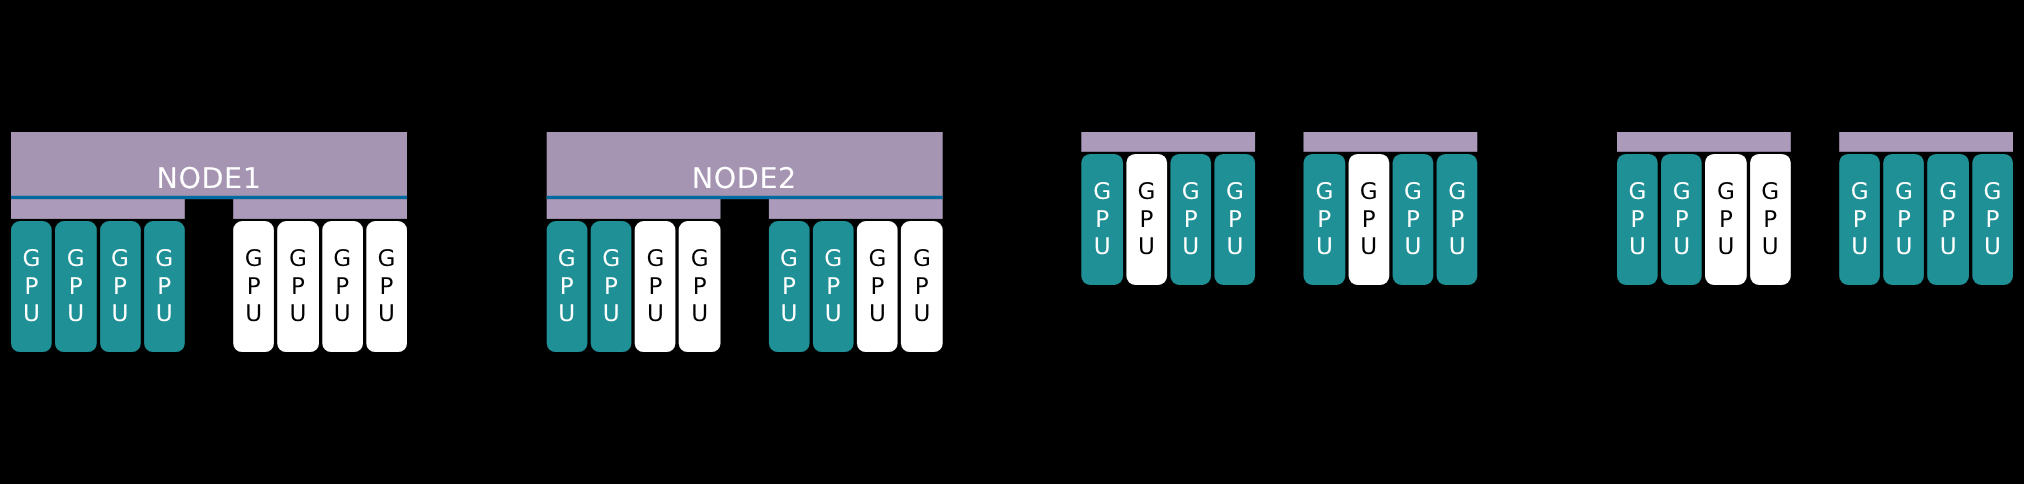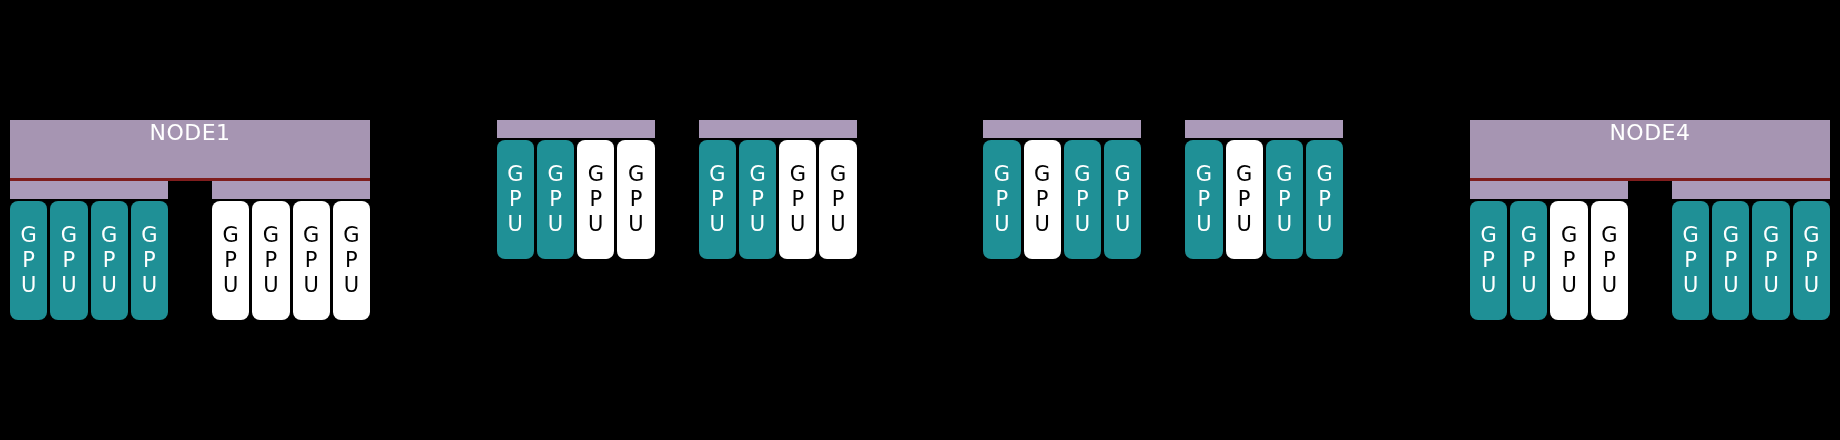--- a/index.html
+++ b/index.html
@@ -24,26 +24,26 @@
     justify-content: space-between;
   }
   .node {
     width: 360px;
     display: flex;
     flex-direction: column;
   }
   .node-header {
     height: 58px;
     background: var(--node-header, #a695b2);
-    border-bottom: 3px solid #7f1d1d;
-    display: flex;
-    align-items: flex-start;
+    border-bottom: 3px solid #0369a1;
+    display: flex;
+    align-items: flex-end;
     justify-content: center;
     color: #fff;
-    font-size: 22px;
+    font-size: 26px;
     letter-spacing: 0.5px;
   }
   .groups-row {
     display: flex;
     justify-content: space-between;
   }
   .gpu-group {
     width: 158px;
     display: flex;
     flex-direction: column;
@@ -138,20 +138,23 @@
                 <span class="gpu-letter">G</span>
                 <span class="gpu-letter">P</span>
                 <span class="gpu-letter">U</span>
               </div>
             </div>
   </div>
 </div>
   </div>
 
   <div class="node">
+    <div class="node-header">
+      <span class="node-title">NODE2</span>
+    </div>
     <div class="groups-row">
   <div class="gpu-group">
     <div class="numa-bar"></div>
     <div class="gpu-row">
               <div class="gpu-card used">
                 <span class="gpu-letter">G</span>
                 <span class="gpu-letter">P</span>
                 <span class="gpu-letter">U</span>
               </div>
               <div class="gpu-card used">
@@ -250,23 +253,20 @@
                 <span class="gpu-letter">G</span>
                 <span class="gpu-letter">P</span>
                 <span class="gpu-letter">U</span>
               </div>
             </div>
   </div>
 </div>
   </div>
 
   <div class="node">
-    <div class="node-header">
-      <span class="node-title">NODE4</span>
-    </div>
     <div class="groups-row">
   <div class="gpu-group">
     <div class="numa-bar"></div>
     <div class="gpu-row">
               <div class="gpu-card used">
                 <span class="gpu-letter">G</span>
                 <span class="gpu-letter">P</span>
                 <span class="gpu-letter">U</span>
               </div>
               <div class="gpu-card used">

